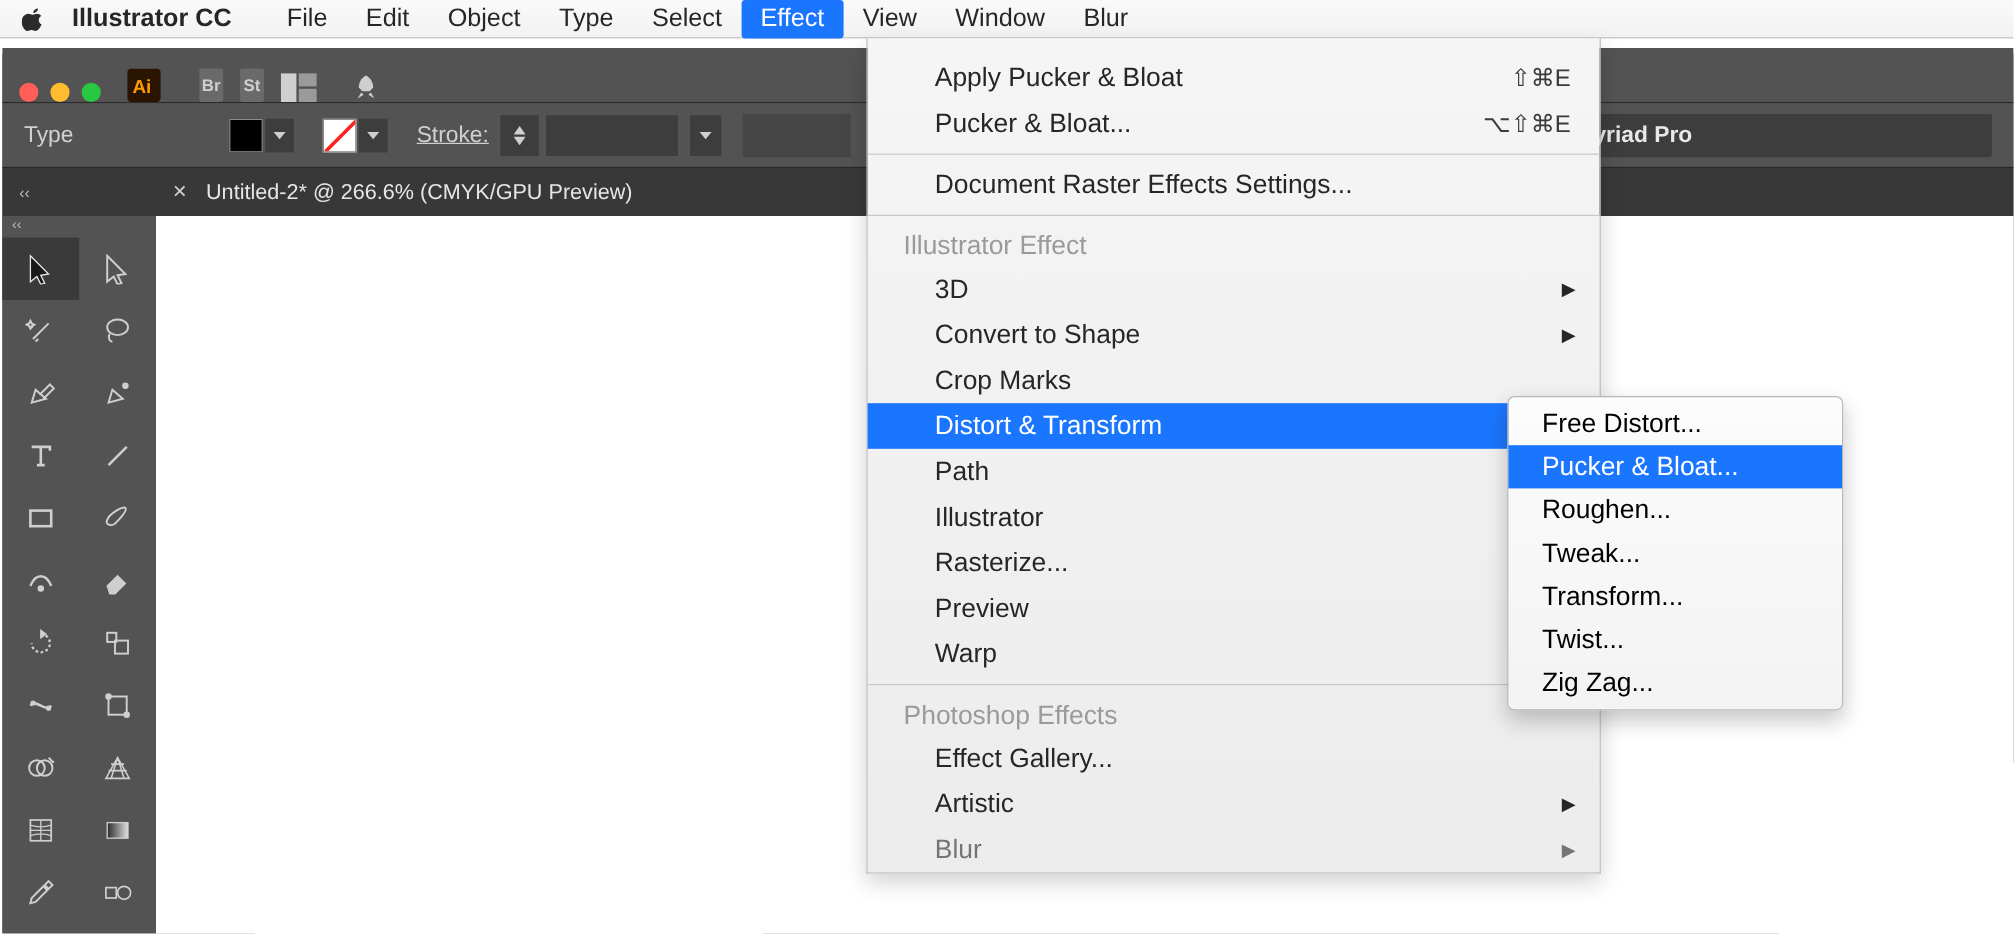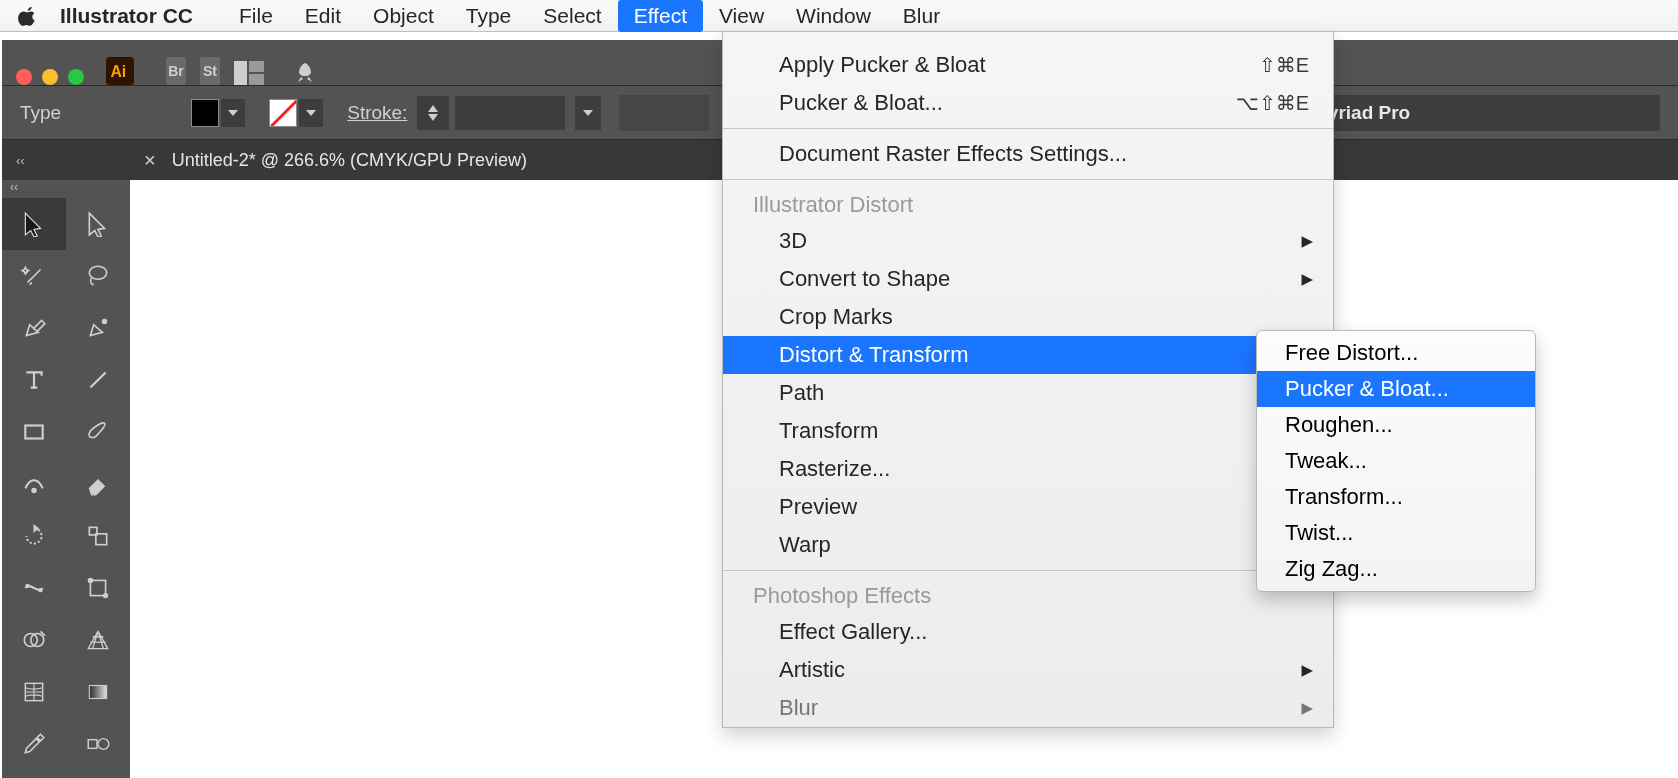--- a/index.html
+++ b/index.html
@@ -305,38 +305,38 @@
   </div>
   <div class="row">
     <span>Pucker &amp; Bloat...</span>
     <span class="shortcut">⌥⇧⌘E</span>
   </div>
   <div class="sep"></div>
   <div class="row">
     <span>Document Raster Effects Settings...</span>
   </div>
   <div class="sep"></div>
-  <div class="section">Illustrator Distort</div>
+  <div class="section">Illustrator Effect</div>
   <div class="row sub">
       <span>3D</span>
     </div>
   <div class="row sub">
       <span>Convert to Shape</span>
     </div>
   <div class="row">
       <span>Crop Marks</span>
     </div>
   <div class="row sub hl">
       <span>Distort &amp; Transform</span>
     </div>
   <div class="row sub">
       <span>Path</span>
     </div>
   <div class="row sub">
-      <span>Transform</span>
+      <span>Illustrator</span>
     </div>
   <div class="row">
       <span>Rasterize...</span>
     </div>
   <div class="row sub">
       <span>Preview</span>
     </div>
   <div class="row sub">
       <span>Warp</span>
     </div>

